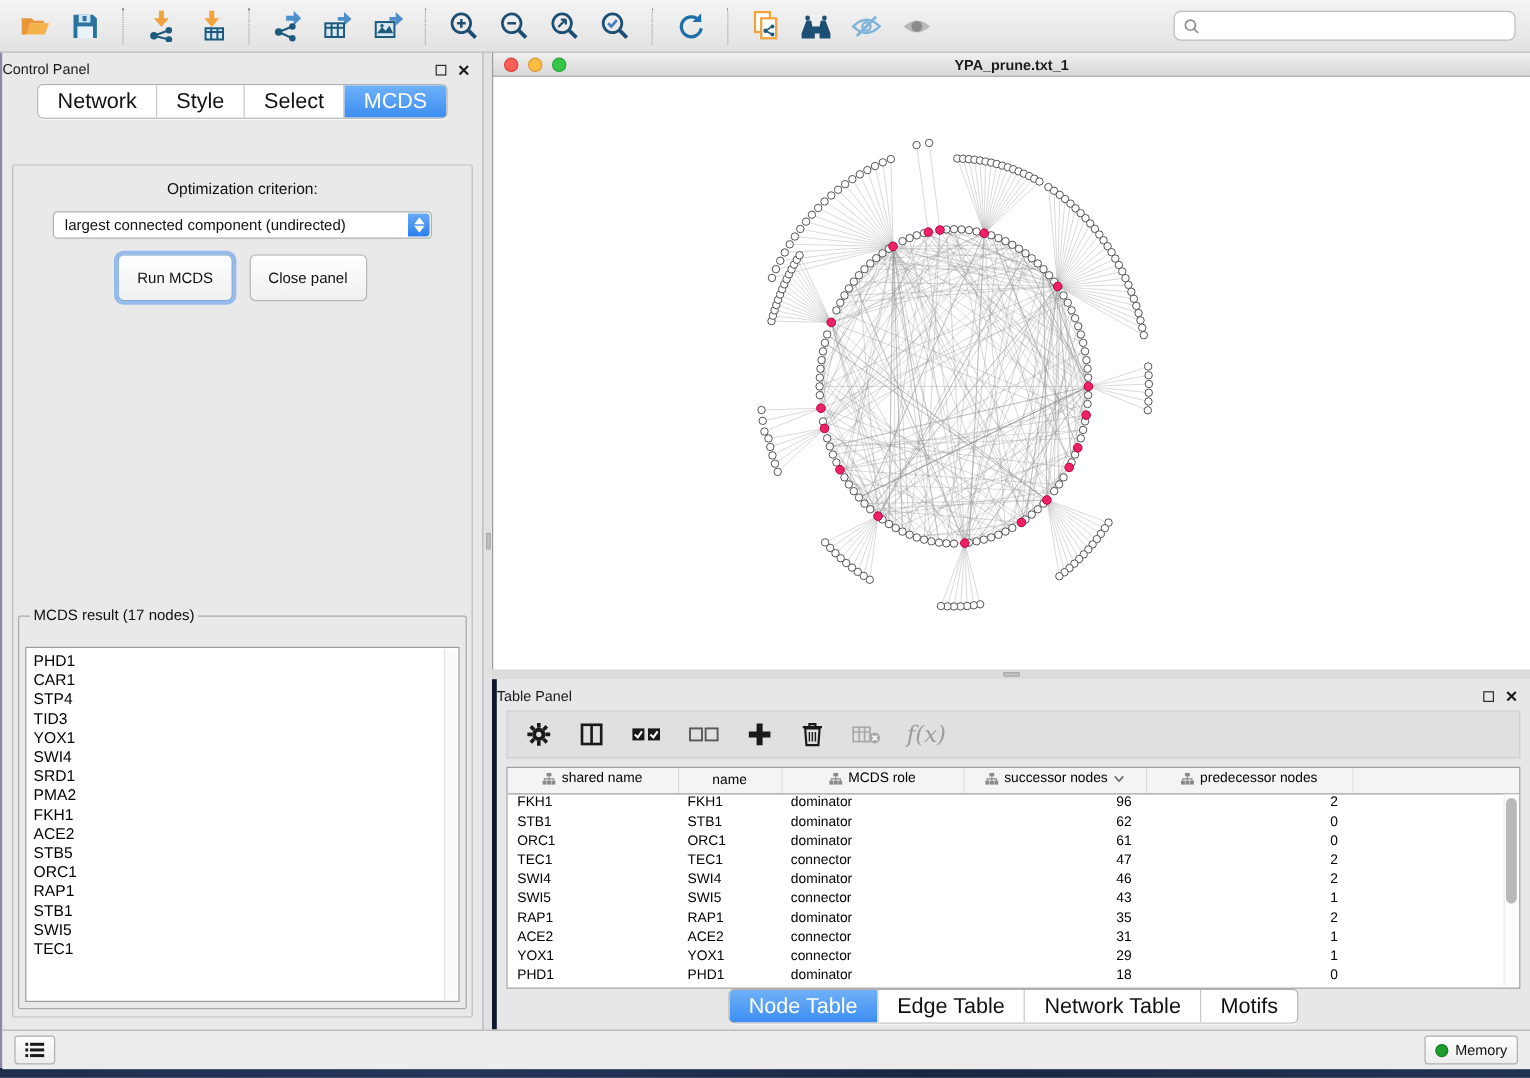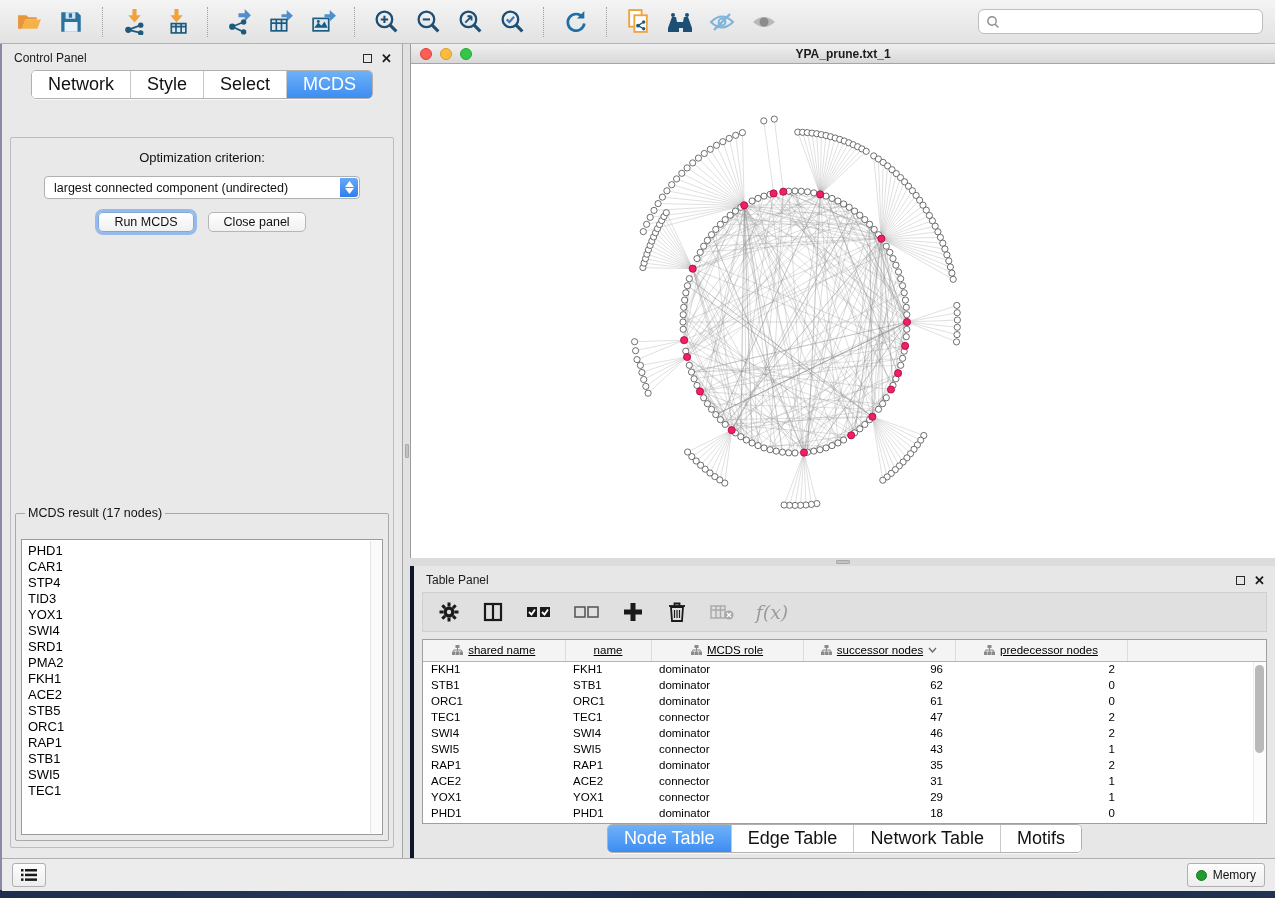--- a/index.html
+++ b/index.html
@@ -16,41 +16,41 @@
   .ibtn { width:34px; height:34px; display:flex; align-items:center; justify-content:center; }
   .ibtn svg { display:block; }
   .sep { width:1px; height:30px; border-left:1px dotted #9f9f9f; margin:0 6px; }
   .search-box { margin-left:auto; width:285px; height:25px; background:#fff;
     border:1px solid #bdbdbd; border-radius:6px; display:flex; align-items:center; padding:0 7px; gap:5px; }
   .search-box input { border:none; outline:none; flex:1; font-size:12px; background:transparent; }
 
   
   .control-panel { position:absolute; top:44px; left:2px; width:401px; height:814px;
     background:#e9e9e9; border-right:1px solid #a6a6a6; }
-  .panel-header { display:flex; align-items:center; padding:7px 10px 4px 12px; font-size:12px; color:#1a1a1a; }
+  .panel-header { display:flex; align-items:center; padding:7px 10px 4px 0; font-size:12px; color:#1a1a1a; }
   .panel-header .ph-icons { margin-left:auto; display:flex; gap:9px; align-items:center; }
   .float-box { width:9px; height:9px; border:1.5px solid #2b2b2b; display:inline-block; }
   .close-x { font-size:13px; font-weight:bold; color:#1a1a1a; line-height:9px; }
   .seg { display:inline-flex; border:1px solid #b0b0b0; border-radius:5px; overflow:hidden;
     background:#fff; box-shadow:0 1px 0 rgba(255,255,255,.7); }
   .seg-item { padding:3px 16px; font-size:18px; color:#111; border-left:1px solid #c9c9c9; background:#fff; }
   .seg-item:first-child { border-left:none; }
   .seg-item.active { background:linear-gradient(#6fb1f8,#3c8df2); color:#fff; }
   .cp-tabs { display:flex; justify-content:center; margin-top:1px; position:relative; z-index:2; }
   .cp-body { position:absolute; top:93px; left:8px; right:8px; bottom:10px;
     border:1px solid #bdbdbd; border-radius:2px; background:#e9e9e9; }
   .opt-label { text-align:center; margin-top:12px; font-size:13px; color:#111; }
   .dropdown { width:316px; height:23px; margin:11px auto 0; background:#fff;
     border:1px solid #b0b0b0; border-radius:4px; position:relative;
     display:flex; align-items:center; font-size:12.5px; padding:0 24px 0 9px; color:#111; }
   .dd-stepper { position:absolute; right:1px; top:1px; bottom:1px; width:18px;
     background:linear-gradient(#66aaf8,#2e7eee); border-radius:0 3px 3px 0;
     display:flex; flex-direction:column; align-items:center; justify-content:center; gap:1px; }
   .btn-row { display:flex; justify-content:center; gap:14px; margin-top:13px; }
-  .btn { height:20px; padding:0 15px; font-size:12.5px; color:#111;
+  .btn { height:39px; padding:0 15px; font-size:12.5px; color:#111;
     background:linear-gradient(#ffffff,#f0f0f0); border:1px solid #b6b6b6; border-radius:5px; }
   .btn.focused { box-shadow:0 0 0 3px rgba(106,163,235,.65); border-color:#7ea8d9; }
   fieldset.result-box { position:absolute; top:368px; left:4px; right:4px; bottom:6px;
     border:1px solid #a9a9a9; border-radius:2px; padding:2px 4px 4px 4px; background:#e9e9e9; }
   fieldset.result-box legend { font-size:12.5px; color:#111; padding:0 3px; margin-left:5px; }
   .result-list { position:absolute; top:19px; left:5px; right:5px; bottom:5px;
     background:#fff; border:1px solid #9a9a9a; overflow:hidden; }
   .result-list ul { list-style:none; padding:3px 0 0 6px; font-size:13px; line-height:16px; color:#000; }
   .result-scroll { position:absolute; top:1px; bottom:1px; right:1px; width:11px;
     background:#fafafa; border-left:1px solid #e4e4e4; }
@@ -78,21 +78,21 @@
   .tp { position:absolute; top:566px; left:410px; right:0; bottom:32px;
     background:#e7e7e7; border-left:4px solid #0f172a; }
   .tp-toolbar { margin:1px 8px 0; height:40px; background:#e0e0e0; border:1px solid #cfcfcf;
     display:flex; align-items:center; gap:20px; padding:0 14px; }
   .tp-tablewrap { position:absolute; top:73px; left:8px; right:8px; bottom:34px;
     background:#fff; border:1px solid #9f9f9f; overflow:hidden; }
   table.nodes { width:100%; border-collapse:collapse; table-layout:fixed; font-size:11.5px; color:#000; }
   table.nodes th { height:21px; background:#f4f4f4; border-bottom:1px solid #b5b5b5;
     border-right:1px solid #dcdcdc; font-weight:normal; text-align:center; white-space:nowrap; overflow:hidden; }
   table.nodes th.filler { border-right:none; }
-  table.nodes th .hdr { display:inline-flex; align-items:center; gap:5px;text-decoration:underline; }
+  table.nodes th .hdr { display:inline-flex; align-items:center; gap:5px; }
   table.nodes td { height:16px; padding:0 12px 0 8px; white-space:nowrap; overflow:hidden; }
   table.nodes td.num { text-align:right; }
   .tp-scroll { position:absolute; right:1px; top:22px; bottom:1px; width:12px;
     background:#fcfcfc; border-left:1px solid #ececec; }
   .tp-scroll .thumb { position:absolute; top:3px; left:1px; right:1px; height:88px;
     background:#b9b9b9; border-radius:6px; }
   .tp-tabs { position:absolute; bottom:5px; left:0; right:0; display:flex; justify-content:center; }
 
   
   .statusbar { position:absolute; left:2px; right:0; top:858px; height:32px; background:#ececec;

